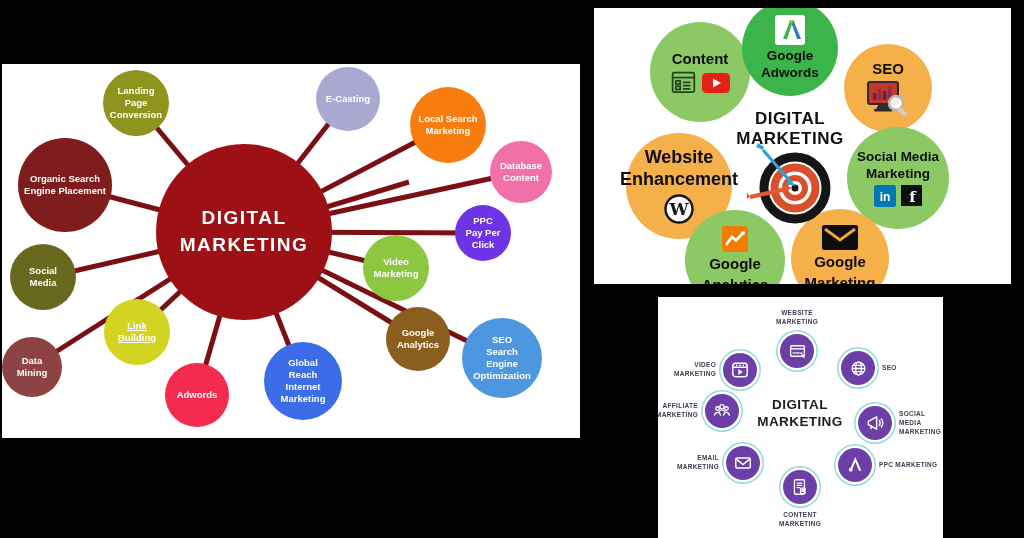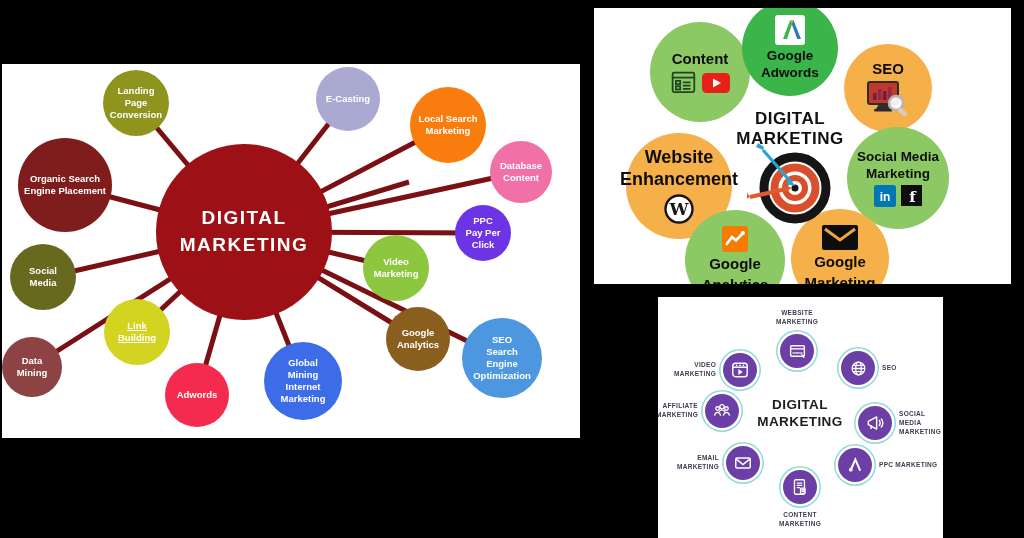--- a/index.html
+++ b/index.html
@@ -109,21 +109,21 @@
       </div>
       <div class="c1" style="left: 0px; top: 273px; width: 60px; height: 60px; background: rgb(141, 67, 67); color: rgb(255, 255, 255);">
         <span style="white-space: pre-line;">Data
 Mining</span>
       </div>
       <div class="c1" style="left: 163px; top: 299px; width: 64px; height: 64px; background: rgb(244, 42, 78); color: rgb(255, 255, 255);">
         <span style="white-space: pre-line;">Adwords</span>
       </div>
       <div class="c1" style="left: 262px; top: 278px; width: 78px; height: 78px; background: rgb(61, 108, 232); color: rgb(255, 255, 255);">
         <span style="white-space: pre-line;">Global
-Mining
+Reach
 Internet
 Marketing</span>
       </div>
     </div>
 
   <div id="panel2" class="panel">
     <div id="p2-title" style="color: rgb(17, 17, 17);">DIGITAL
 MARKETING</div>
   <div class="c2" style="left: 56px; top: 14px; width: 100px; height: 100px; background: rgb(140, 200, 99);">
         <div class="lbl" style="font-size: 15px;">Content</div>

